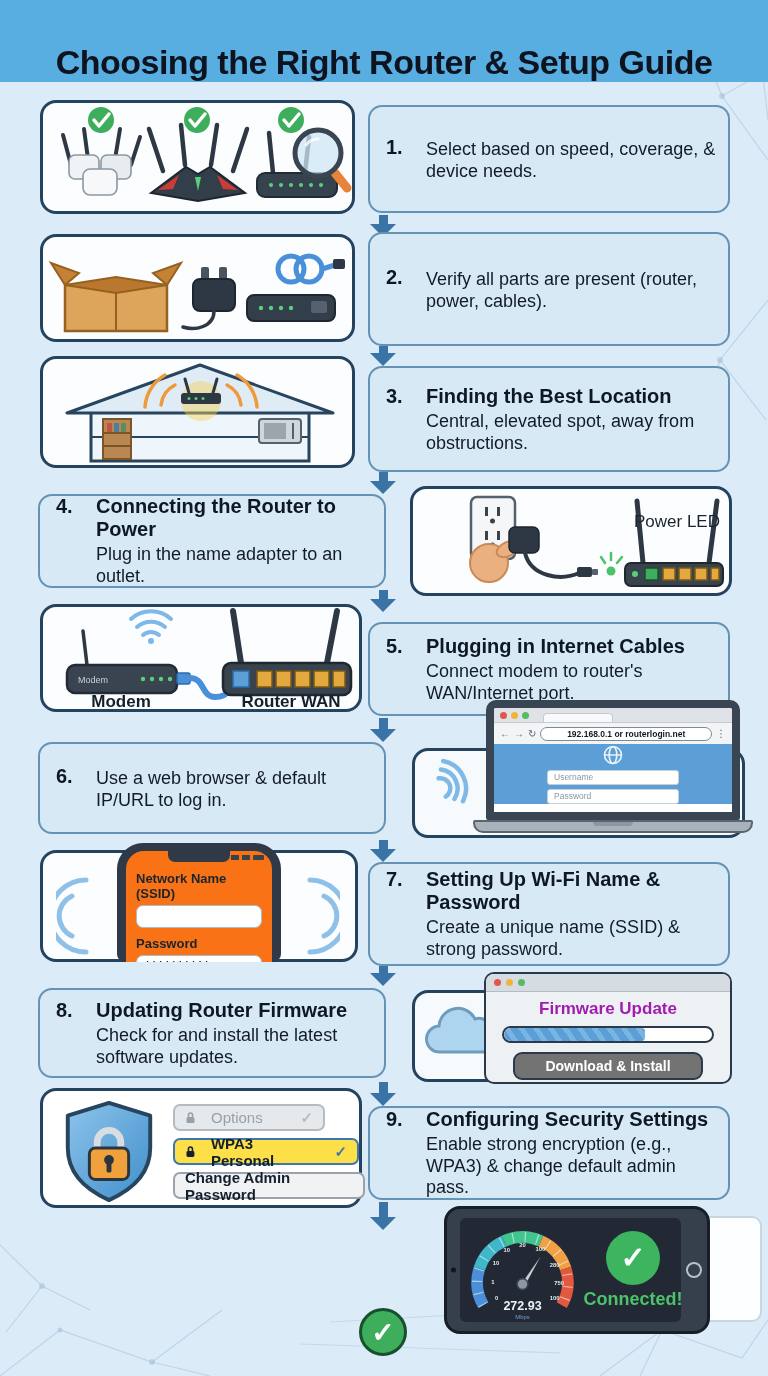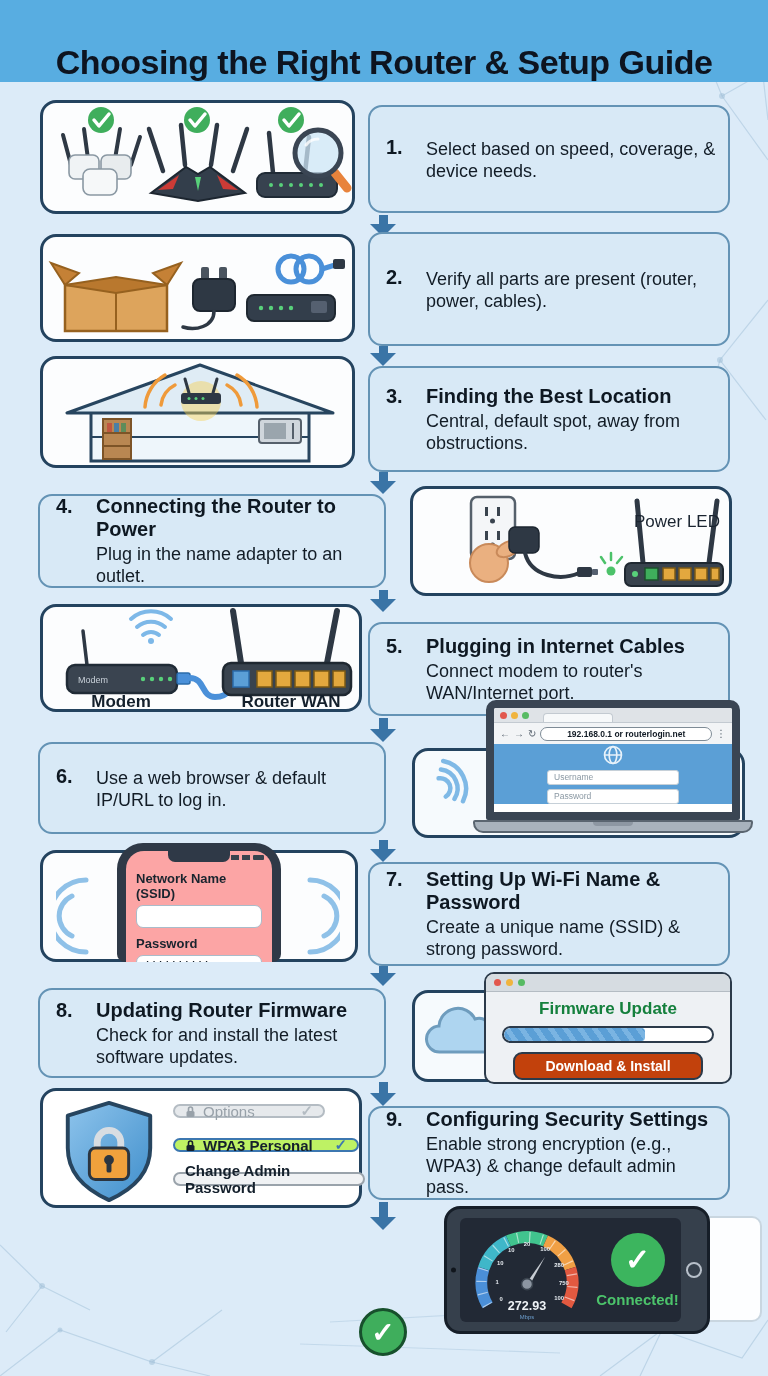--- a/index.html
+++ b/index.html
@@ -45,66 +45,66 @@
   .fld { width:132px; height:15px; background:#fff; border:1px solid #c6d0d8; border-radius:3px;
          font-size:8.5px; color:#8a98a3; line-height:13px; padding-left:6px; }
   .lap-base { position:relative; left:-13px; width:280px; height:13px; background:#a8b2bc;
               border:2px solid #5a6570; border-radius:2px 2px 10px 10px; }
   .lap-notch{ position:absolute; left:50%; top:0; transform:translateX(-50%); width:40px; height:4px;
               background:#8d97a2; border-radius:0 0 4px 4px; }
 
   
   .phone { position:absolute; left:117px; top:843px; width:164px; height:119px; background:#2f3947;
            border-radius:26px 26px 8px 8px; padding:8px 9px 0 9px; z-index:4; }
-  .ph-screen { width:100%; height:100%; background:#fca5a5; border-radius:18px 18px 0 0; position:relative;
+  .ph-screen { width:100%; height:100%; background:#f97316; border-radius:18px 18px 0 0; position:relative;
                padding:20px 10px 0 10px; overflow:hidden; }
   .ph-notch { position:absolute; left:50%; top:0; transform:translateX(-50%); width:62px; height:11px;
               background:#2f3947; border-radius:0 0 7px 7px; }
   .ph-status { position:absolute; right:8px; top:4px; display:flex; gap:3px; align-items:flex-end; }
   .ph-status i { display:block; background:#39434e; }
   .ph-label { font-size:13px; font-weight:bold; color:#19242e; margin-bottom:4px; }
   .ph-field { height:23px; background:#fff; border:1.8px solid #a9bcca; border-radius:7px; margin-bottom:8px;
               font-size:13px; font-weight:bold; letter-spacing:1.5px; color:#1a242e; line-height:20px; padding-left:8px; }
 
   
   .fw-win { position:absolute; left:484px; top:972px; width:248px; height:112px; background:#eef1f4;
             border:2.5px solid #2b3a4a; border-radius:10px; overflow:hidden; z-index:4; }
   .fw-head{ height:18px; background:#d6dce1; border-bottom:1.5px solid #b4bcc3; display:flex; align-items:center;
             gap:5px; padding:0 8px; }
   .fw-body{ padding:7px 16px 0 16px; text-align:center; }
-  .fw-title{ font-size:17px; font-weight:bold; color:#15803d; margin-bottom:7px; }
+  .fw-title{ font-size:17px; font-weight:bold; color:#a21caf; margin-bottom:7px; }
   .fw-track{ height:17px; background:#fff; border:2.5px solid #2b3a4a; border-radius:9px; overflow:hidden; }
   .fw-fill { height:100%; width:68%; border-radius:7px 4px 4px 7px;
              background:repeating-linear-gradient(55deg,#5b9fd6 0 7px,#7ab4e2 7px 12px); }
-  .fw-btn  { display:inline-block; margin-top:9px; padding:4px 30px; background:#c2410c;
+  .fw-btn  { display:inline-block; margin-top:9px; padding:4px 30px; background:#737373;
              border:2.5px solid #2b3a4a; border-radius:9px; color:#fff; font-weight:bold; font-size:14px; }
 
   
-  .pill { position:absolute; display:flex; align-items:center; gap:7px; padding:0 10px; height:14px;
+  .pill { position:absolute; display:flex; align-items:center; gap:15px; padding:0 10px; height:27px;
           border-radius:7px; font-size:15px; }
   .pill .chk { margin-left:auto; font-weight:bold; }
   .p1 { left:130px; top:13px;  width:152px; background:#e6e9ec; border:2px solid #b4bcc3; color:#98a1a9; }
-  .p2 { left:130px; top:47px;  width:186px; background:#bef264; border:2.5px solid #3c77b0; color:#14202c; font-weight:bold; }
+  .p2 { left:130px; top:47px;  width:186px; background:#fde047; border:2.5px solid #3c77b0; color:#14202c; font-weight:bold; }
   .p3 { left:130px; top:81px;  width:192px; background:#f0f2f4; border:2px solid #9aa3ab; color:#14202c; font-weight:bold; }
 
   
   .sheet { position:absolute; left:688px; top:1216px; width:74px; height:106px; background:#fdfeff;
            border:2px solid #c9d6e0; border-radius:10px; z-index:3; }
   .tablet{ position:absolute; left:444px; top:1206px; width:266px; height:128px; background:#36404c;
            border:3px solid #161e28; border-radius:16px; z-index:4; }
   .tscreen{ position:absolute; left:13px; top:9px; right:26px; bottom:9px; background:#222935; border-radius:6px;
             display:flex; align-items:center; overflow:hidden; }
   .home  { position:absolute; right:5px; top:50%; transform:translateY(-50%); width:16px; height:16px;
            border:2.5px solid #b8c0ca; border-radius:50%; }
   .cam   { position:absolute; left:4px; top:50%; transform:translateY(-50%); width:5px; height:5px;
            background:#10151c; border-radius:50%; }
   .tright{ width:96px; display:flex; flex-direction:column; align-items:center; gap:4px; }
   .okball{ width:54px; height:54px; background:#3cb55e; border-radius:50%; display:flex; align-items:center;
            justify-content:center; color:#fff; font-size:30px; font-weight:bold; }
-  .connected { color:#4cc36b; font-weight:bold; font-size:15px; }
+  .connected { color:#4cc36b; font-weight:bold; font-size:18px; }
 
   
   .final-check { position:absolute; left:359px; top:1308px; width:48px; height:48px; background:#3fae5c;
                  border:3px solid #17502c; border-radius:50%; display:flex; align-items:center; justify-content:center;
                  color:#fff; font-size:28px; font-weight:bold; z-index:4; }
 
   svg text { font-family:"Liberation Sans", sans-serif; }
   .bgnet { position:absolute; left:0; top:0; z-index:1; }
 </style>
 </head>
@@ -268,21 +268,21 @@
       <g>
         <rect x="216" y="60" width="42" height="24" rx="3" fill="#cfd6dc" stroke="#55606b" stroke-width="2"></rect>
         <rect x="221" y="64" width="22" height="16" fill="#9aa5ad"></rect>
         <line x1="250" y1="64" x2="250" y2="80" stroke="#55606b" stroke-width="2"></line>
       </g>
     </svg>
   </div>
   <div class="tcard" style="left:368px; top:366px; width:362px; height:106px;">
     <div class="num">3.</div>
     <div class="stitle">Finding the Best Location</div>
-    <div class="sdesc">Central, default spot, away from obstructions.</div>
+    <div class="sdesc">Central, elevated spot, away from obstructions.</div>
   </div>
   <div class="arrow" style="left:370px; top:472px; height:22px;">
       <div class="a-bar"></div>
       <div class="a-head"></div>
     </div>
 
   <div class="tcard" style="left:38px; top:494px; width:348px; height:94px;">
     <div class="num">4.</div>
     <div class="stitle">Connecting the Router to Power</div>
     <div class="sdesc">Plug in the name adapter to an outlet.</div>

